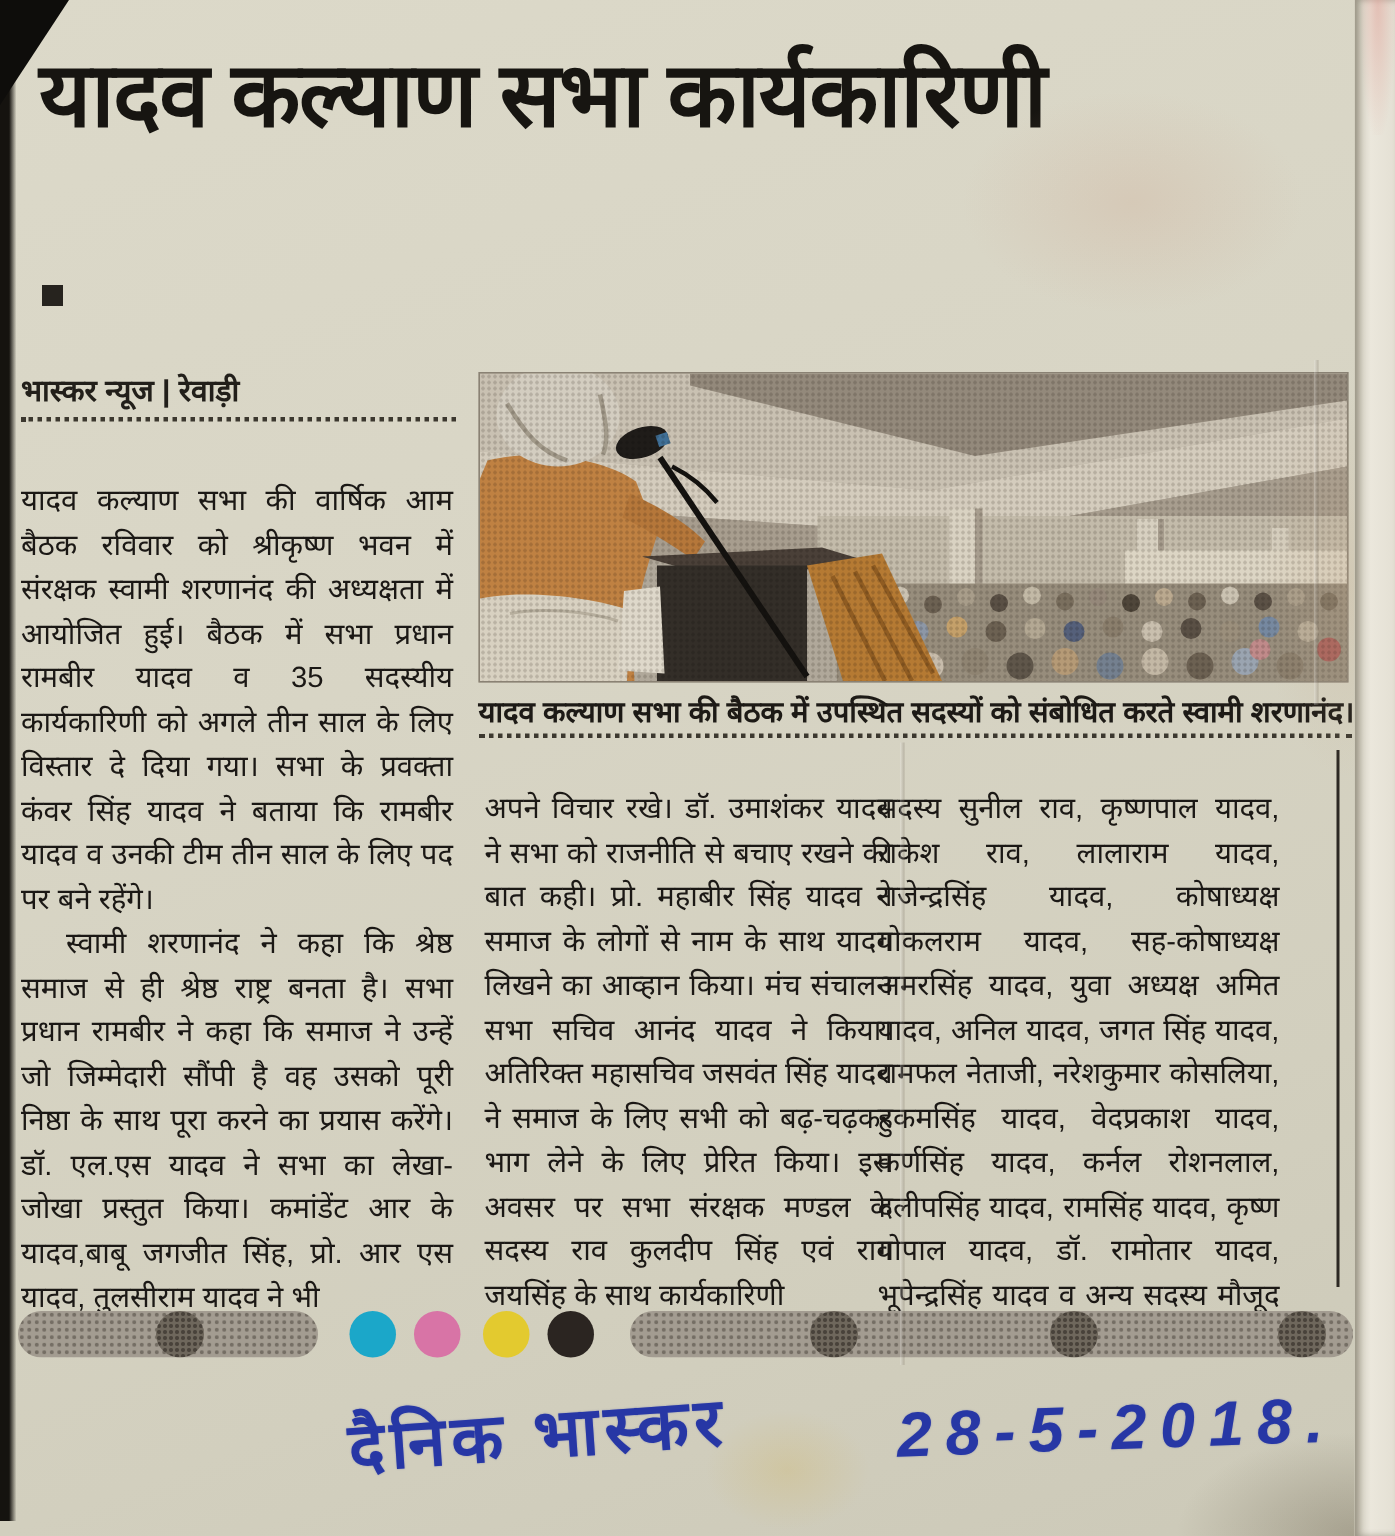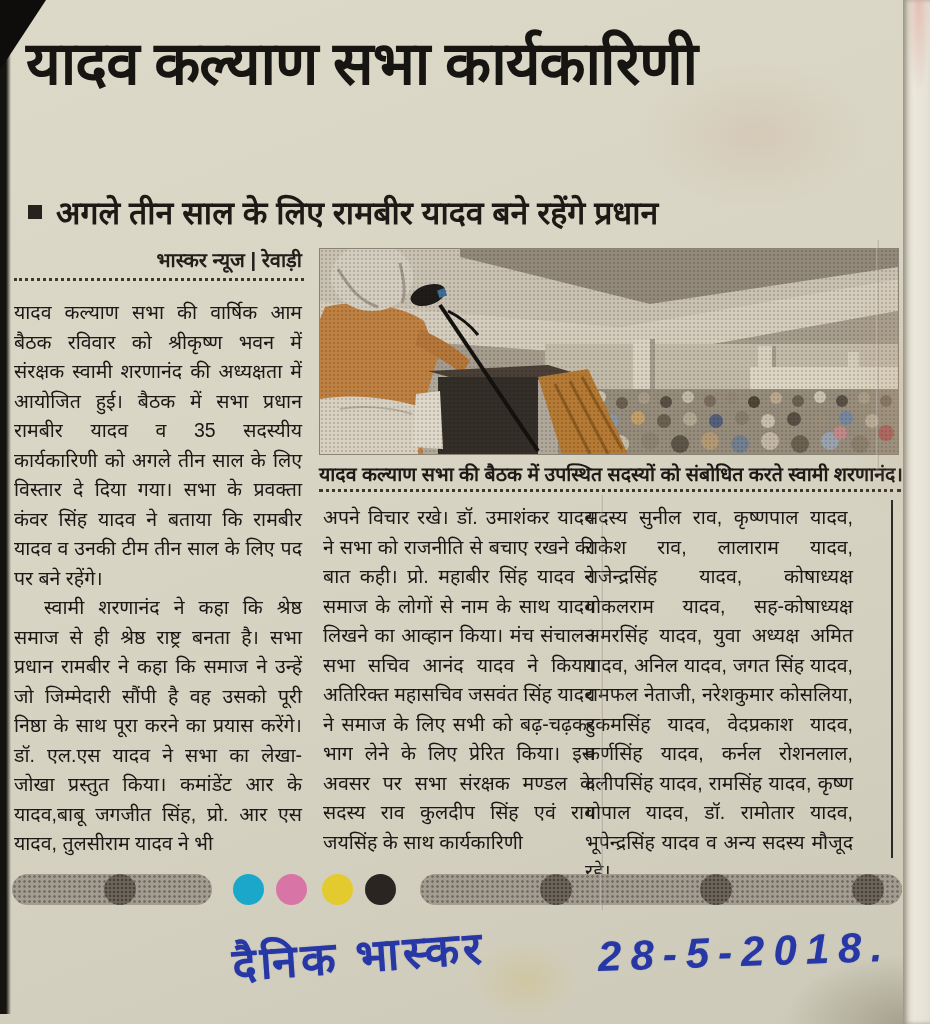--- a/index.html
+++ b/index.html
@@ -40,41 +40,41 @@
 
   
   #headline{position:absolute;left:26px;top:28px;width:880px;color:#171511;
     font-weight:800;font-size:60px;line-height:71px;letter-spacing:-1px;}
   
   #subhead{position:absolute;left:28px;top:190px;width:880px;display:flex;align-items:center;}
   #subhead .bullet{width:14px;height:14px;background:#26231e;margin-right:14px;flex:0 0 auto;}
   #subhead .txt{font-size:32px;font-weight:700;color:#1d1a16;white-space:nowrap;}
 
   
-  #byline{position:absolute;left:14px;top:246px;width:288px;text-align:right;
+  #byline{position:absolute;left:14px;top:246px;width:288px;text-align:left;
     font-size:20px;font-weight:700;color:#221f1a;}
   #byline-rule{position:absolute;left:14px;top:278px;width:290px;height:0;
     border-bottom:3px dotted #3c382f;}
 
   
   #photo{position:absolute;left:319px;top:248px;width:580px;height:207px;
     border:1px solid #8a8274;box-sizing:border-box;background:#b0a89a;overflow:hidden;}
   #photo svg{display:block;}
   #photo .halftone{position:absolute;left:0;top:0;width:100%;height:100%;
     background-image:radial-gradient(circle,rgba(45,36,26,.17) 1px,transparent 1.4px);
     background-size:4px 4px;mix-blend-mode:multiply;}
   
   #caption{position:absolute;left:319px;top:460px;width:582px;
     font-size:19.5px;font-weight:700;color:#1d1a16;white-space:nowrap;}
   #caption-rule{position:absolute;left:319px;top:489px;width:582px;height:0;
     border-bottom:3px dotted #3c382f;}
 
   
   .col{position:absolute;font-size:19.5px;line-height:29.5px;color:#1b1815;
-    text-align:justify;}
+    text-align:justify;margin-top:22px;}
   #col1{left:14px;top:298px;width:288px;height:572px;}
   #col1 .p2{text-indent:30px;}
   #col2{left:323px;top:503px;width:272px;height:360px;}
   #col3{left:585px;top:503px;width:268px;height:360px;}
   #col-rule{position:absolute;left:891px;top:500px;width:2px;height:358px;background:#2c2823;}
 
   
   .regbar{position:absolute;top:874px;height:31px;border-radius:16px;
     background:#a39c91;
     background-image:radial-gradient(circle,rgba(60,54,46,.45) 1px,transparent 1.6px);
@@ -99,21 +99,20 @@
 
 <div id="clip">
 
 
   <div id="headline">
     <div>यादव कल्याण सभा कार्यकारिणी</div>
   </div>
 
   <div id="subhead">
     <span class="bullet"></span>
-    <span class="txt">अगले तीन साल के लिए रामबीर यादव बने रहेंगे प्रधान</span>
   </div>
 
   <div id="byline">भास्कर न्यूज | रेवाड़ी</div>
   <div id="byline-rule"></div>
 
   <div id="photo">
     <svg width="578" height="205" viewBox="0 0 578 205">
 
       <g>
         <rect x="0" y="0" width="578" height="205" fill="#b0a89a"></rect>

